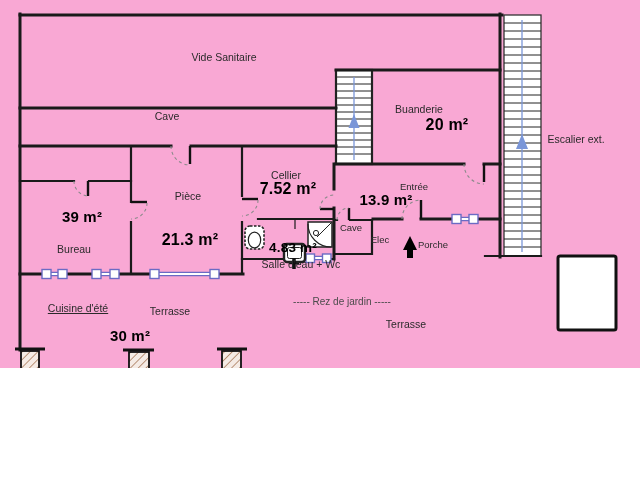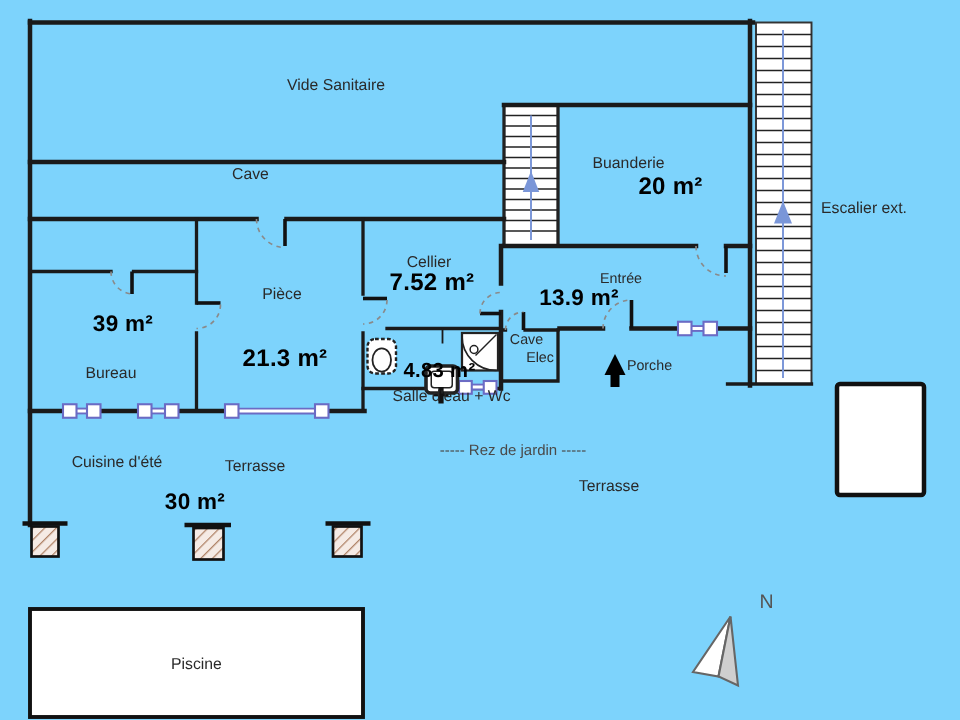--- a/index.html
+++ b/index.html
@@ -1,16 +1,16 @@
 <!DOCTYPE html>
 <html style="--wall: #1a1a1a; --window: #6b6bc4; --stair: #7a96d8; --door: #8a8a8a; --hatchline: #b08468; --hatchbg: #f5ebe5;"><head>
 <meta charset="utf-8">
 <style>
   html,body{margin:0;padding:0;background:#fff;}
-  #plan{position:relative;width:640px;height:480px;background:#7dd3fc;overflow:hidden;
+  #plan{position:relative;width:640px;height:368px;background:#f9a8d4;overflow:hidden;
         font-family:"Liberation Sans", sans-serif;}
   #plan svg{position:absolute;left:0;top:0;}
   .lbl{position:absolute;transform:translate(-50%,-50%);white-space:nowrap;
        font-size:10.5px;color:#2a2a2a;}
   .lbl.small{font-size:9.5px;}
   .area{position:absolute;transform:translate(-50%,-50%);white-space:nowrap;
         font-weight:700;color:#000;font-size:15px;letter-spacing:.2px;}
   .area.big{font-size:16px;}
   .area.sm{font-size:13.5px;}
   .muted{color:#4a4a4a;}
@@ -175,25 +175,25 @@
   <div class="area" style="left:82px;top:216px;">39 m²</div>
   <div class="lbl" style="left:74px;top:249px;">Bureau</div>
 
   <div class="lbl small" style="left:414px;top:186px;">Entrée</div>
   <div class="area" style="left:386px;top:199px;">13.9 m²</div>
 
   <div class="area sm" style="left:287px;top:247px;padding-left:12px;">4.83 m²</div>
   <div class="lbl" style="left:301px;top:264px;">Salle d'eau + Wc</div>
 
   <div class="lbl small" style="left:351px;top:227px;">Cave</div>
-  <div class="lbl small" style="left:353px;top:239px;padding-left:14px;">Elec</div>
+  <div class="lbl small" style="left:373px;top:239px;padding-left:14px;">Elec</div>
 
   <div class="lbl small" style="left:433px;top:244px;">Porche</div>
 
-  <div class="lbl" style="left:78px;top:308px;">Cuisine d'été</div>
+  <div class="lbl" style="left:78px;top:308px;text-decoration:underline;">Cuisine d'été</div>
   <div class="lbl" style="left:170px;top:311px;">Terrasse</div>
   <div class="area" style="left:130px;top:335px;">30 m²</div>
 
   <div class="lbl muted" style="left:342px;top:301px;font-size:10px;">-----   Rez de jardin   -----</div>
   <div class="lbl" style="left:406px;top:324px;">Terrasse</div>
 
   <div class="lbl" style="left:576px;top:139px;">Escalier ext.</div>
 
   <div class="lbl" style="left:131px;top:443px;">Piscine</div>
 

